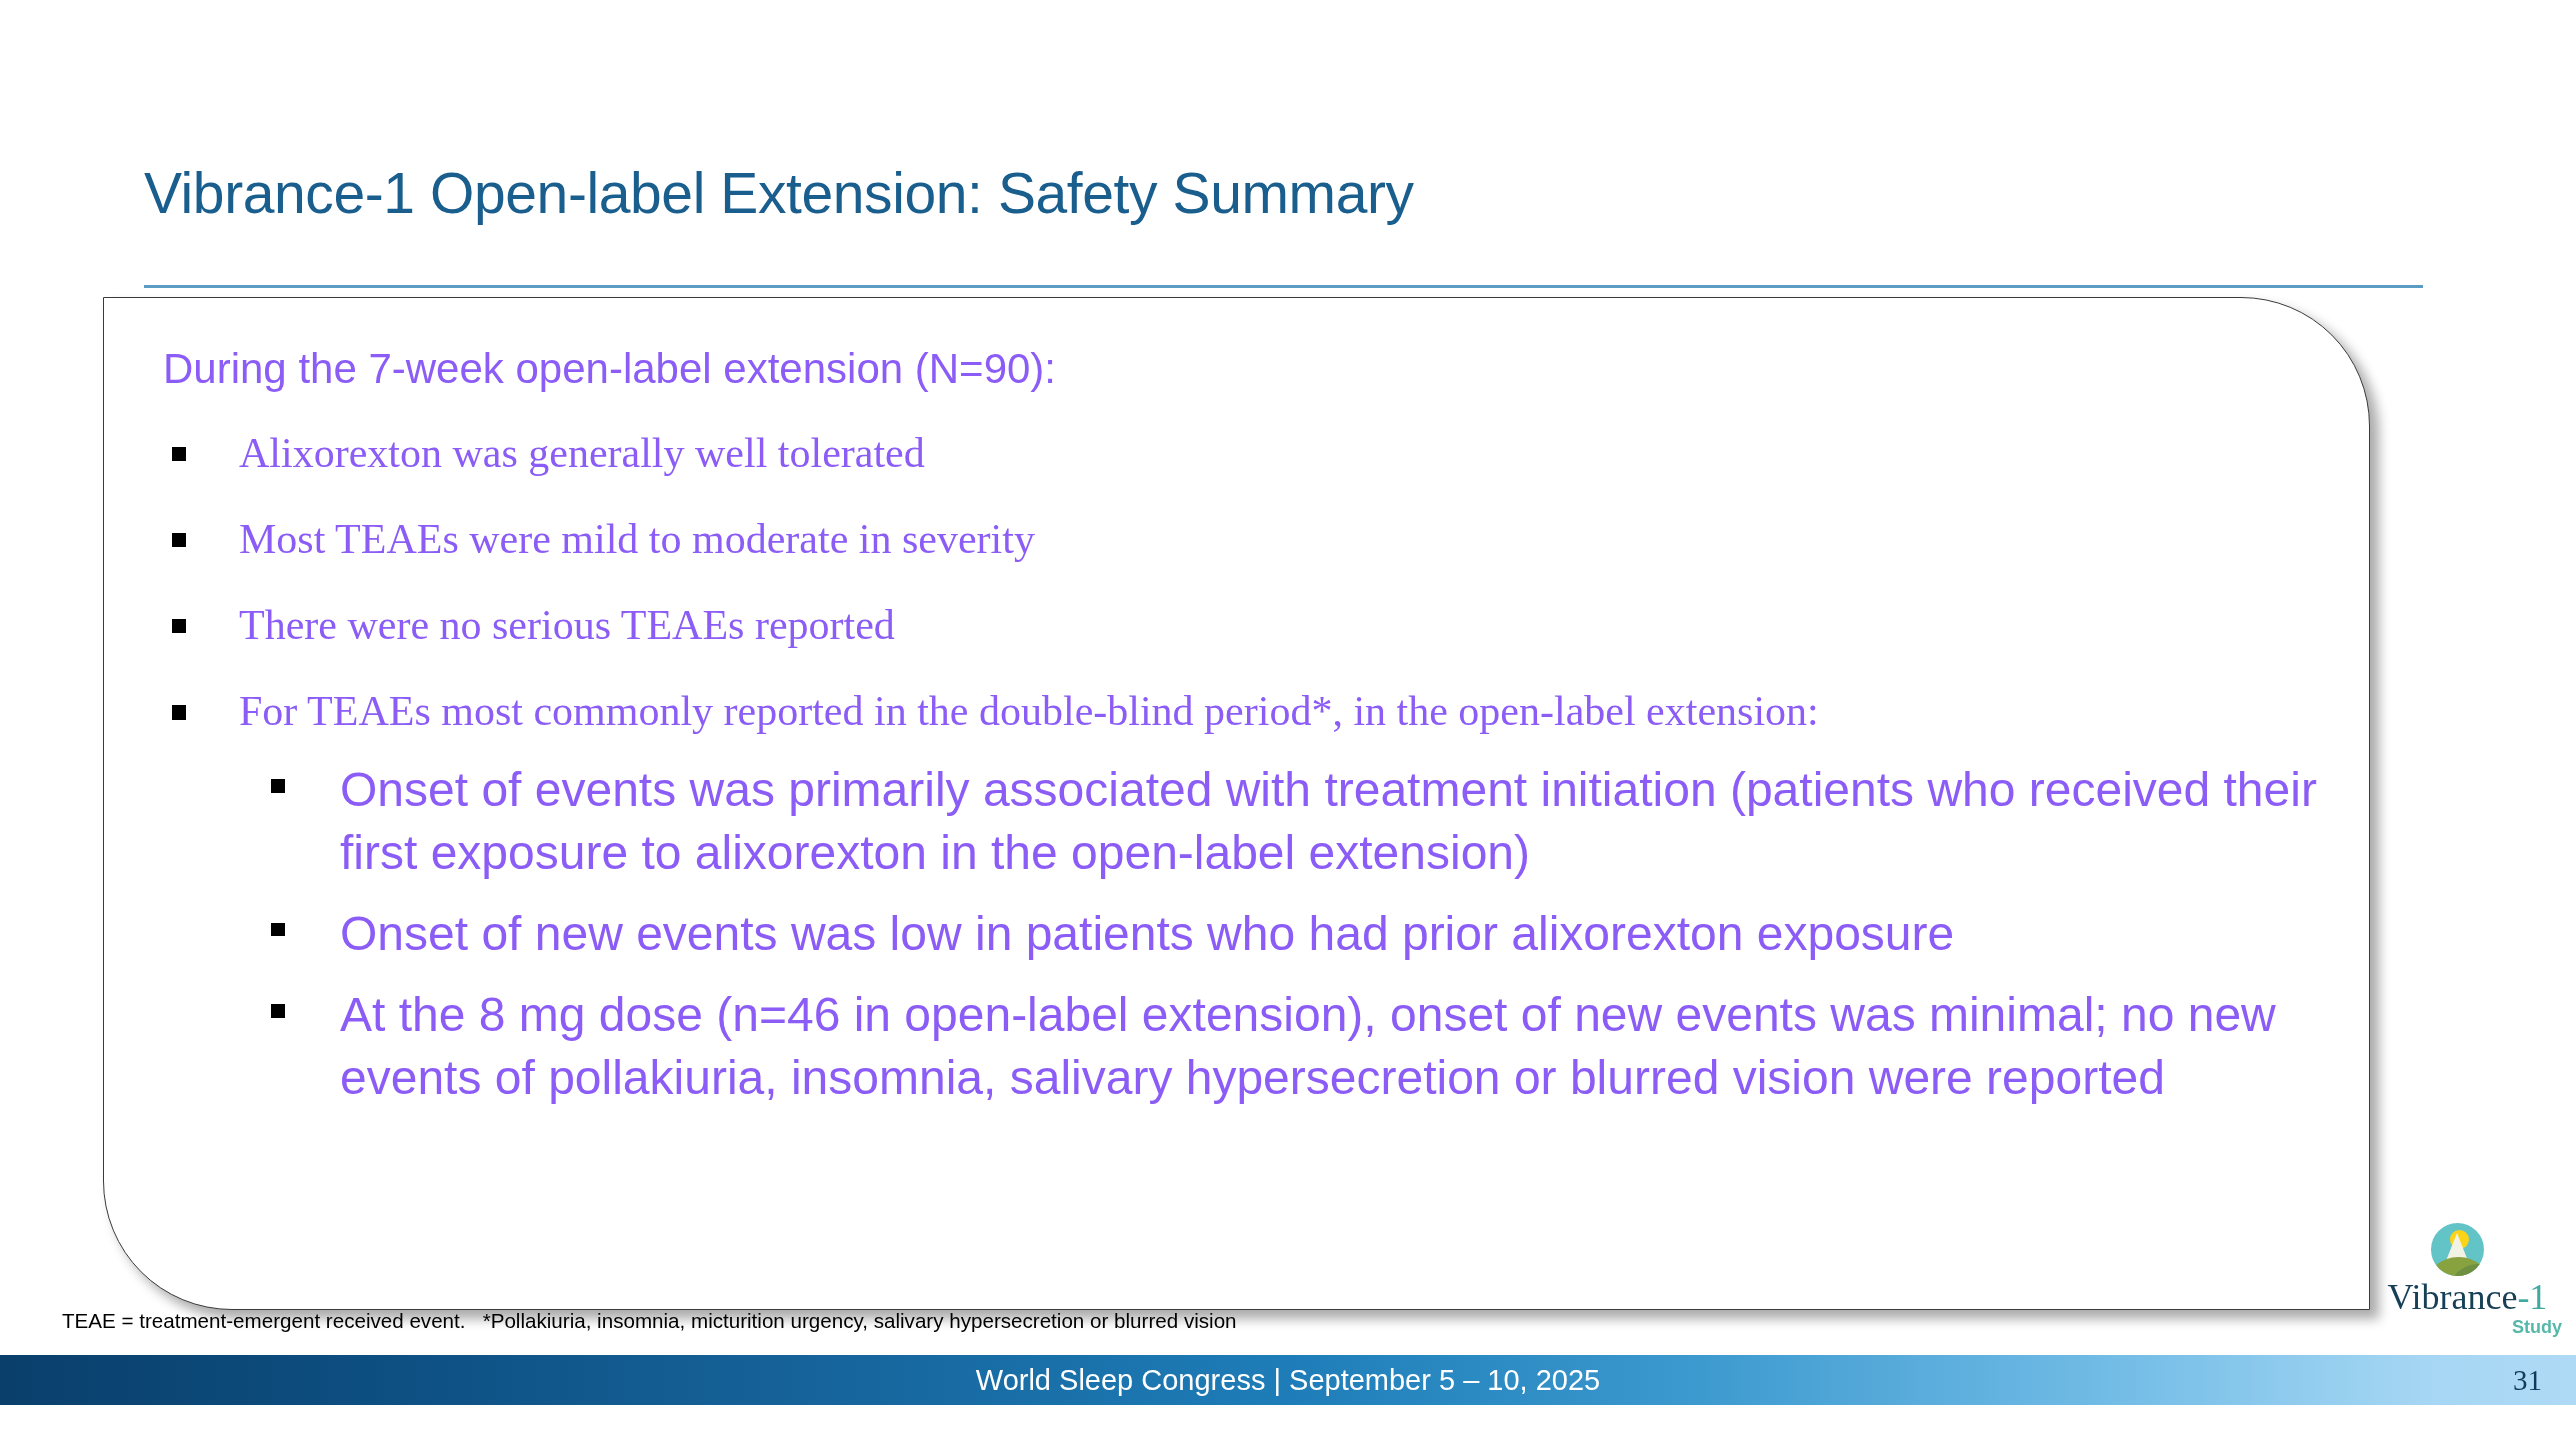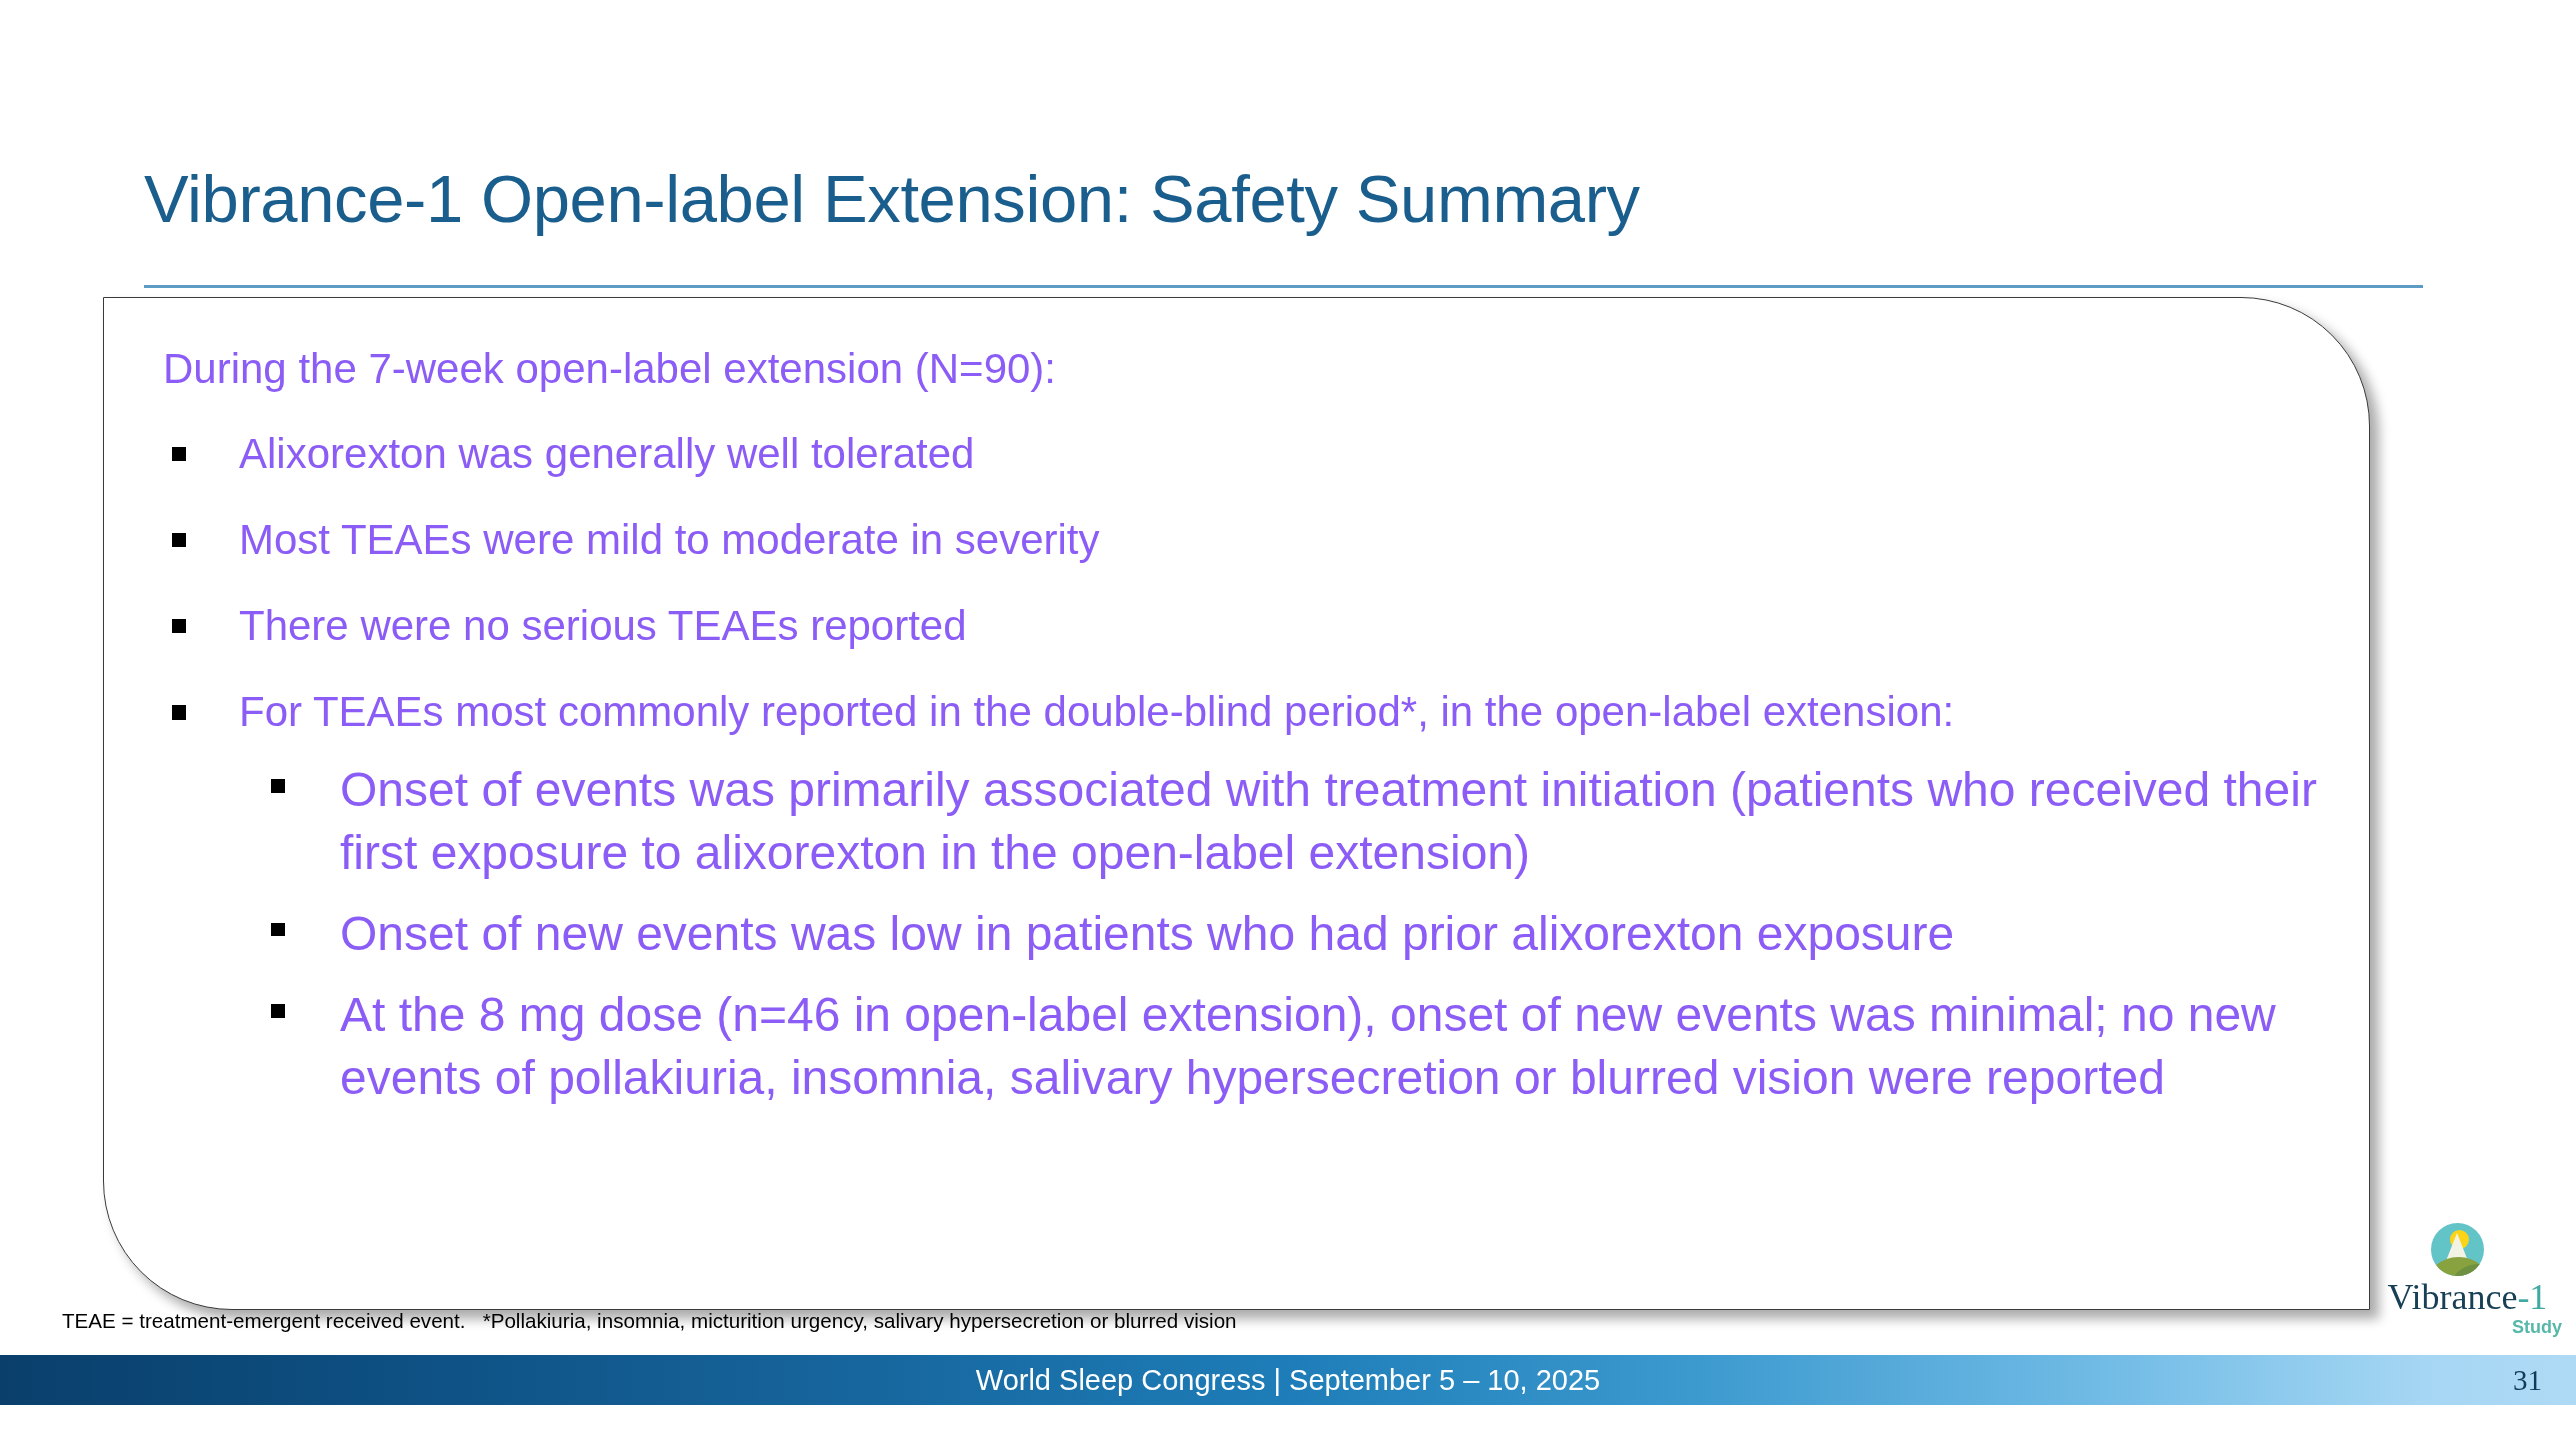--- a/index.html
+++ b/index.html
@@ -16,21 +16,21 @@
     -webkit-font-smoothing: antialiased;
   }
 
   
   .slide-title {
     position: absolute;
     left: 144px;
     top: 165px;
     width: 2267px;
     color: #1A5E8E;
-    font-size: 67px;
+    font-size: 57px;
     line-height: 1.0;
     letter-spacing: -0.4px;
     white-space: nowrap;
   }
   .title-rule {
     position: absolute;
     left: 144px;
     top: 285px;
     width: 2279px;
     height: 2.6px;
@@ -64,20 +64,21 @@
     line-height: 1.12;
     margin: 0 0 38px 0;
   }
 
   .bullet-l1 {
     position: relative;
     padding-left: 76px;
     font-size: 42px;
     line-height: 1.12;
     margin: 0 0 39px 0;
+    font-family: Liberation Serif, serif;
   }
   .bullet-l1 > .marker {
     position: absolute;
     left: 8.6px;
     top: 0.40em;
     width: 14.6px;
     height: 14.6px;
     background: #000000;
   }
 

